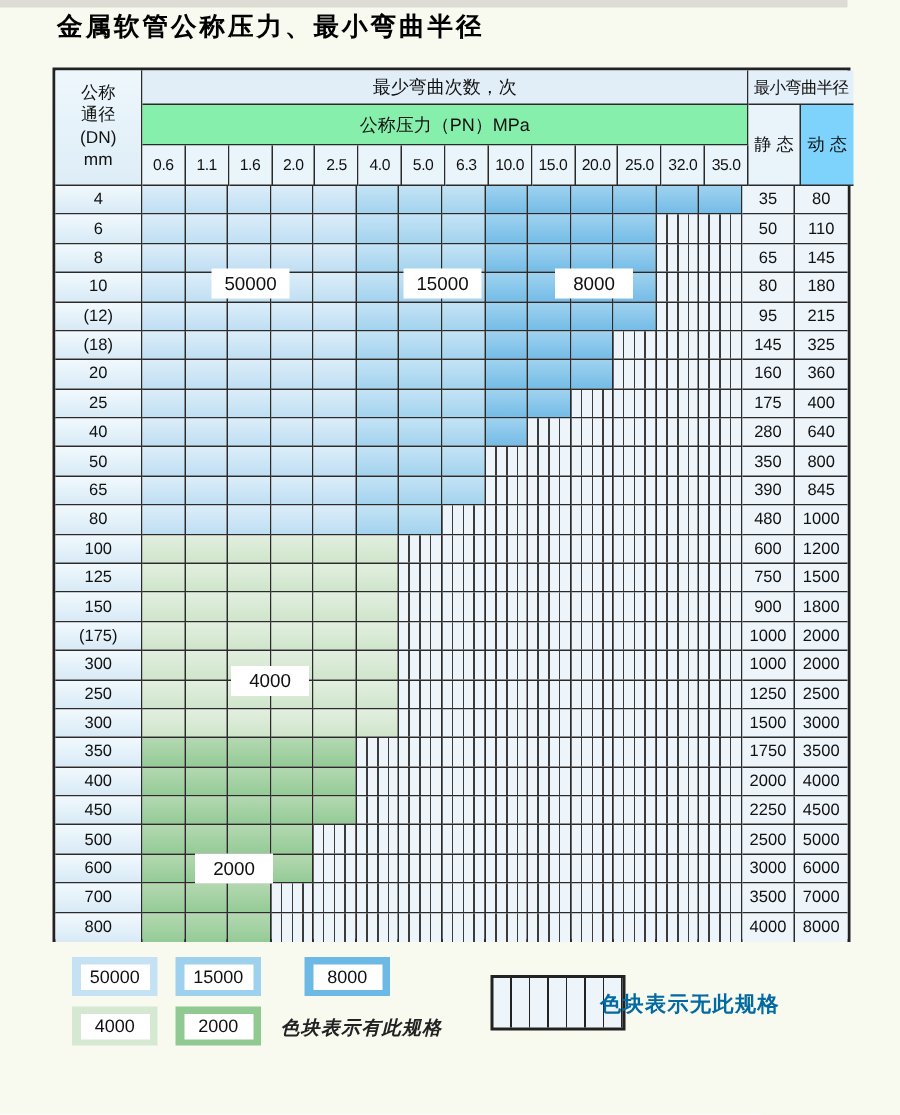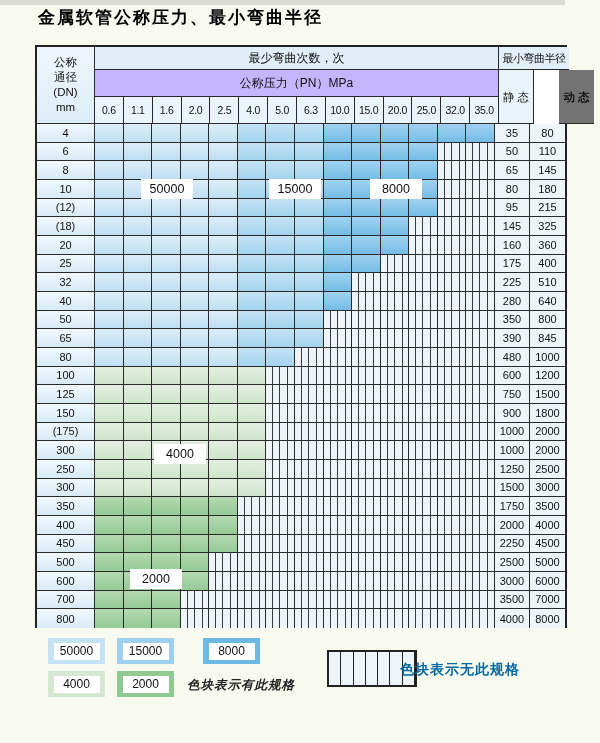--- a/index.html
+++ b/index.html
@@ -23,25 +23,25 @@
   .thead{position:absolute; left:0; top:0; width:528px; height:77px;}
   .hcell{
     position:absolute; box-sizing:border-box; border-right:1px solid #2a2a2a; border-bottom:1px solid #2a2a2a;
     display:flex; align-items:center; justify-content:center;
     font-size:12px; background:#e4f0f9; color:#111;
   }
   .corner{left:0; top:0; width:58px; height:77px; flex-direction:column; line-height:15px; font-size:11.5px;
           background:linear-gradient(180deg,#eef7fc,#ddedf7);}
   .bendcount{left:58px; top:0; width:404px; height:23px; background:#e1eef8;}
   .radius{left:462px; top:0; width:70px; height:23px; border-right:none; font-size:11px; letter-spacing:-0.5px;}
-  .pheader{left:58px; top:23px; width:404px; height:27px; background:#c4b5fd;}
+  .pheader{left:58px; top:23px; width:404px; height:27px; background:#86efac;}
   .statich{left:462px; top:23px; width:35px; height:54px; font-size:11.5px; flex-direction:column; line-height:14px;
            background:#e9f3fa;}
-  .dynh{left:522px; top:23px; width:35px; height:54px; border-right:none; font-size:11.5px; flex-direction:column; line-height:14px;
-        background:#737373;font-weight:bold;}
+  .dynh{left:497px; top:23px; width:35px; height:54px; border-right:none; font-size:11.5px; flex-direction:column; line-height:14px;
+        background:#7dd3fc;}
   .pcols{position:absolute; left:58px; top:50px; width:404px; height:27px; display:grid;
          grid-template-columns:repeat(14,1fr);}
   .pcell{
     box-sizing:border-box; border-right:1px solid #2a2a2a; border-bottom:1px solid #2a2a2a;
     display:flex; align-items:center; justify-content:center;
     font-size:10.5px; background:#eaf4fb; color:#111; letter-spacing:-0.3px;
   }
   
   .tbody{position:absolute; left:0; top:77px; width:528px; height:504px;
          display:grid; grid-auto-rows:1fr;}
@@ -274,39 +274,20 @@
           <div class="cell c8"></div>
           <div class="cell c8"></div>
           <div class="cell hatch"></div>
           <div class="cell hatch"></div>
           <div class="cell hatch"></div>
           <div class="cell hatch"></div>
           <div class="valcell">175</div>
           <div class="valcell last">400</div>
         </div>
         <div class="trow">
-          <div class="dncell">32</div>
-          <div class="cell c50"></div>
-          <div class="cell c50"></div>
-          <div class="cell c50"></div>
-          <div class="cell c50"></div>
-          <div class="cell c50"></div>
-          <div class="cell c15"></div>
-          <div class="cell c15"></div>
-          <div class="cell c15"></div>
-          <div class="cell c8"></div>
-          <div class="cell hatch"></div>
-          <div class="cell hatch"></div>
-          <div class="cell hatch"></div>
-          <div class="cell hatch"></div>
-          <div class="cell hatch"></div>
-          <div class="valcell">225</div>
-          <div class="valcell last">510</div>
-        </div>
-        <div class="trow">
           <div class="dncell">40</div>
           <div class="cell c50"></div>
           <div class="cell c50"></div>
           <div class="cell c50"></div>
           <div class="cell c50"></div>
           <div class="cell c50"></div>
           <div class="cell c15"></div>
           <div class="cell c15"></div>
           <div class="cell c15"></div>
           <div class="cell c8"></div>

